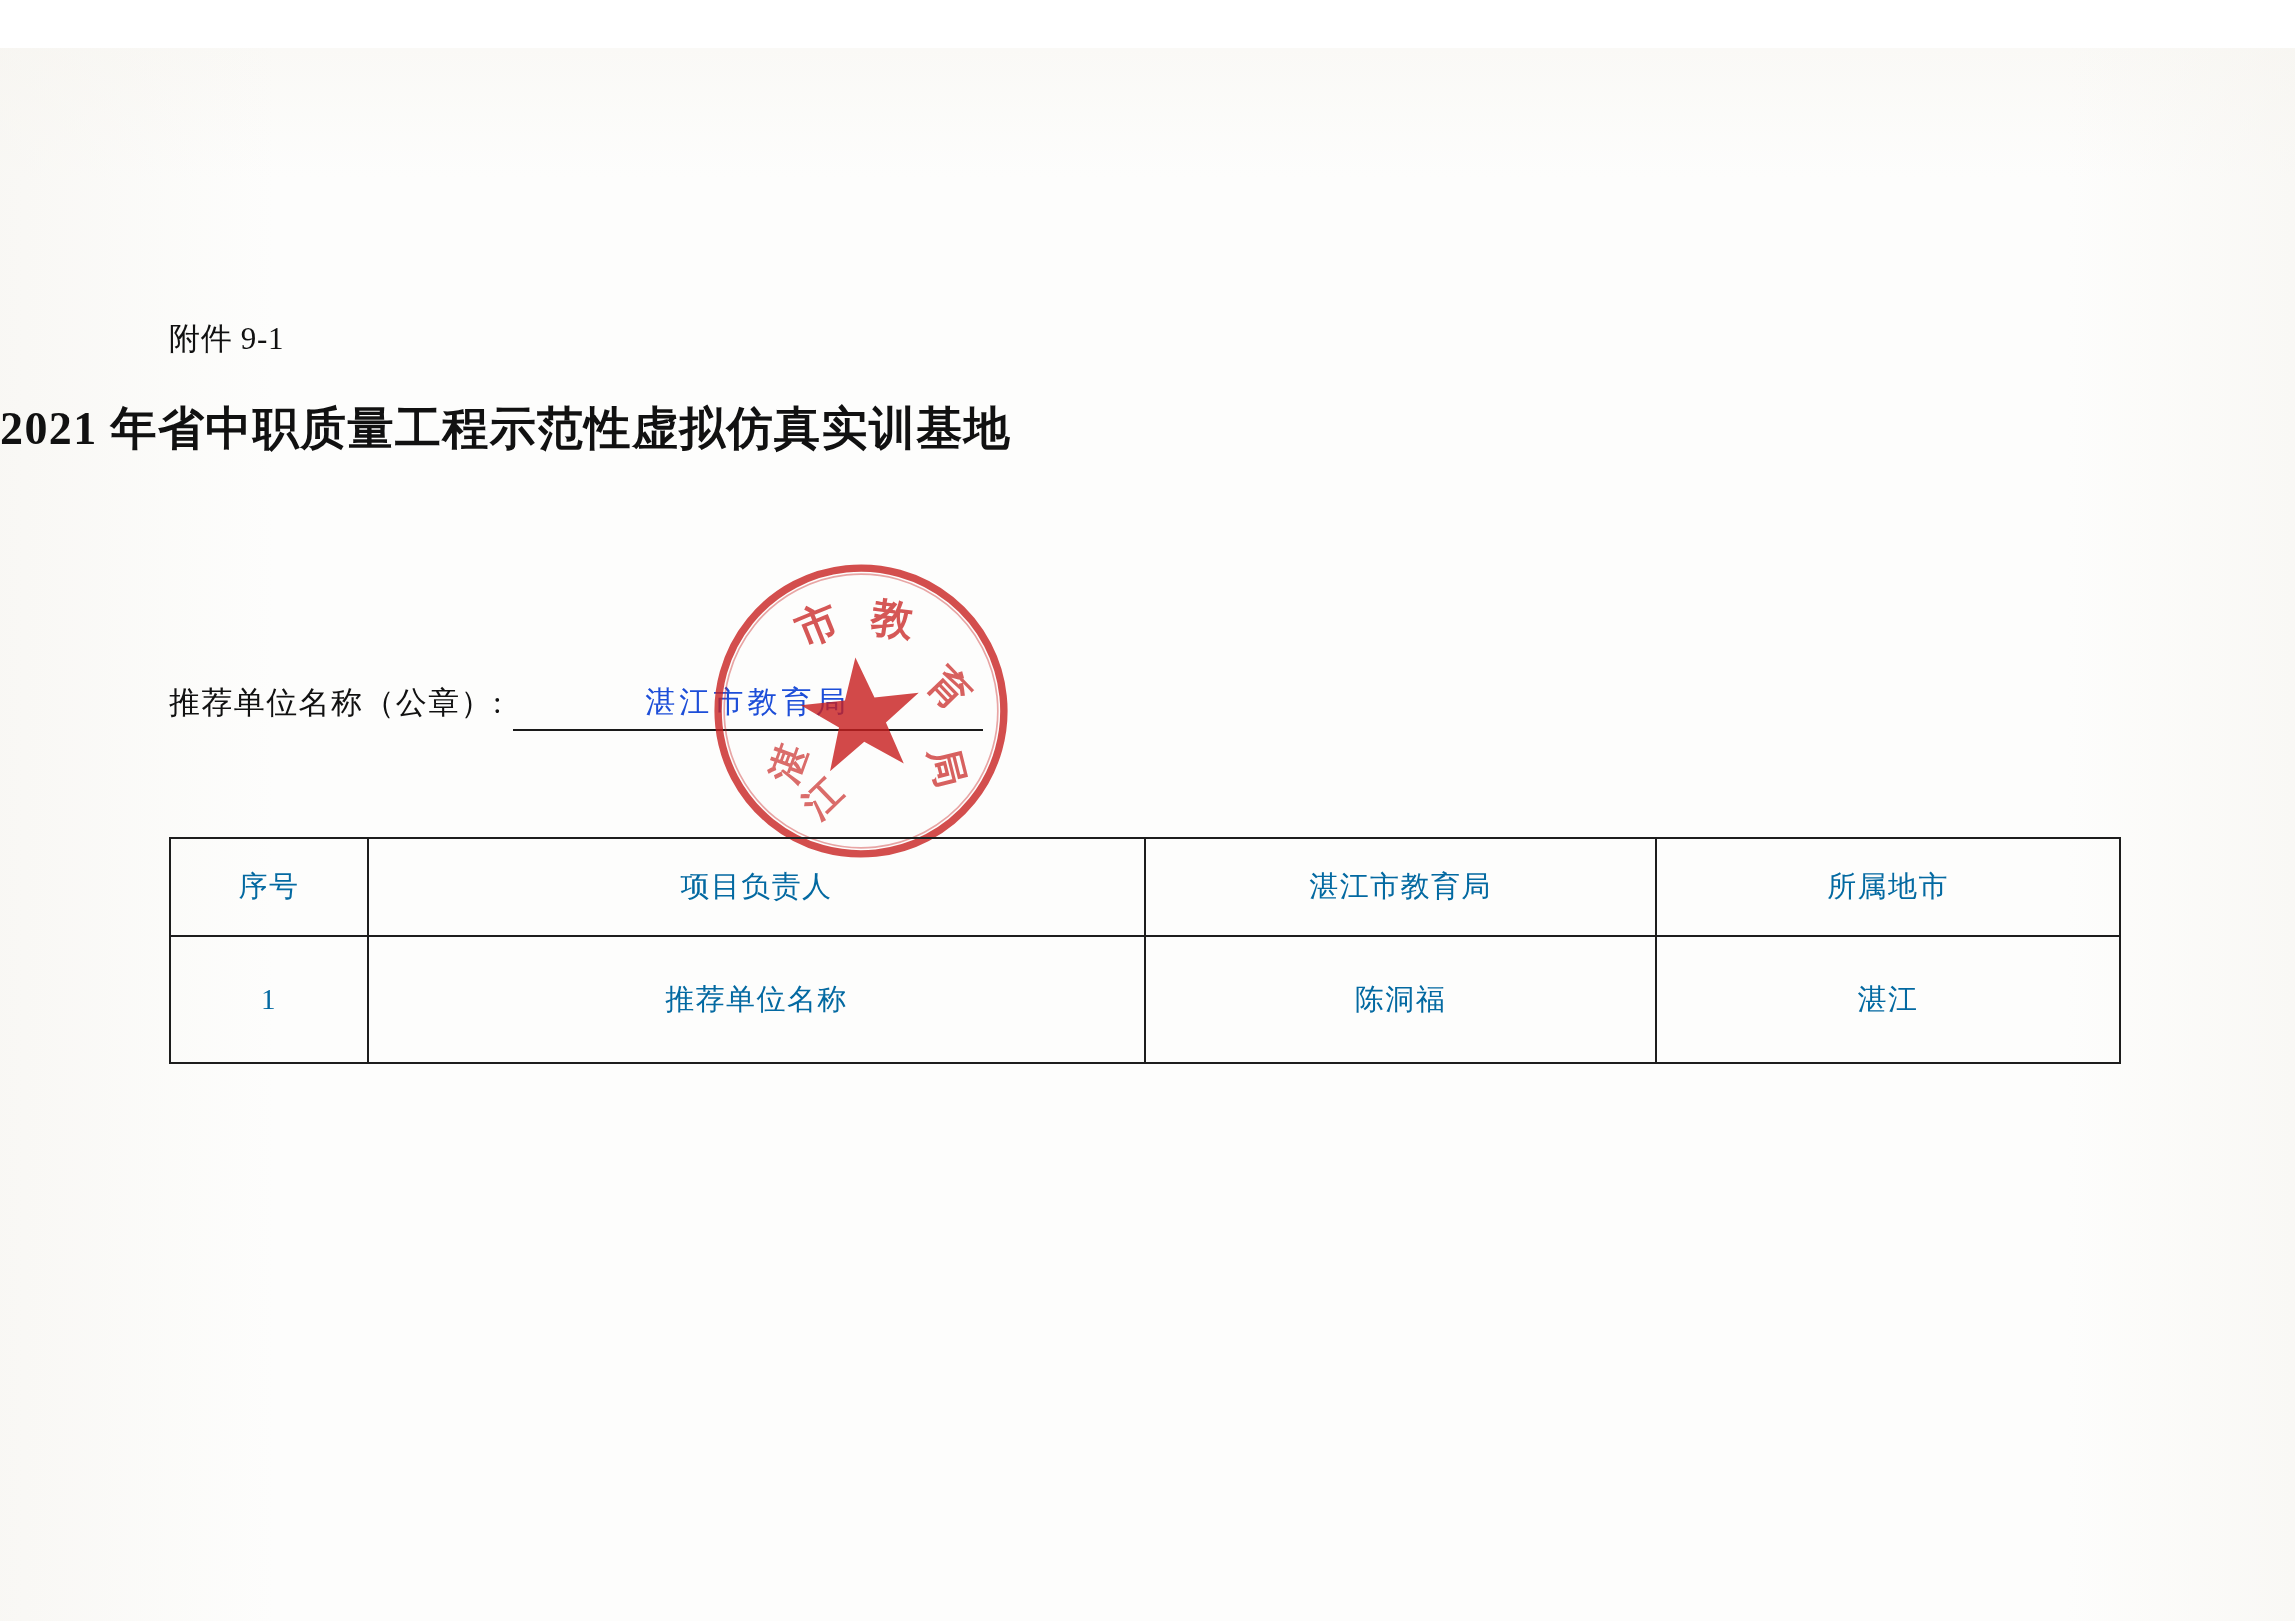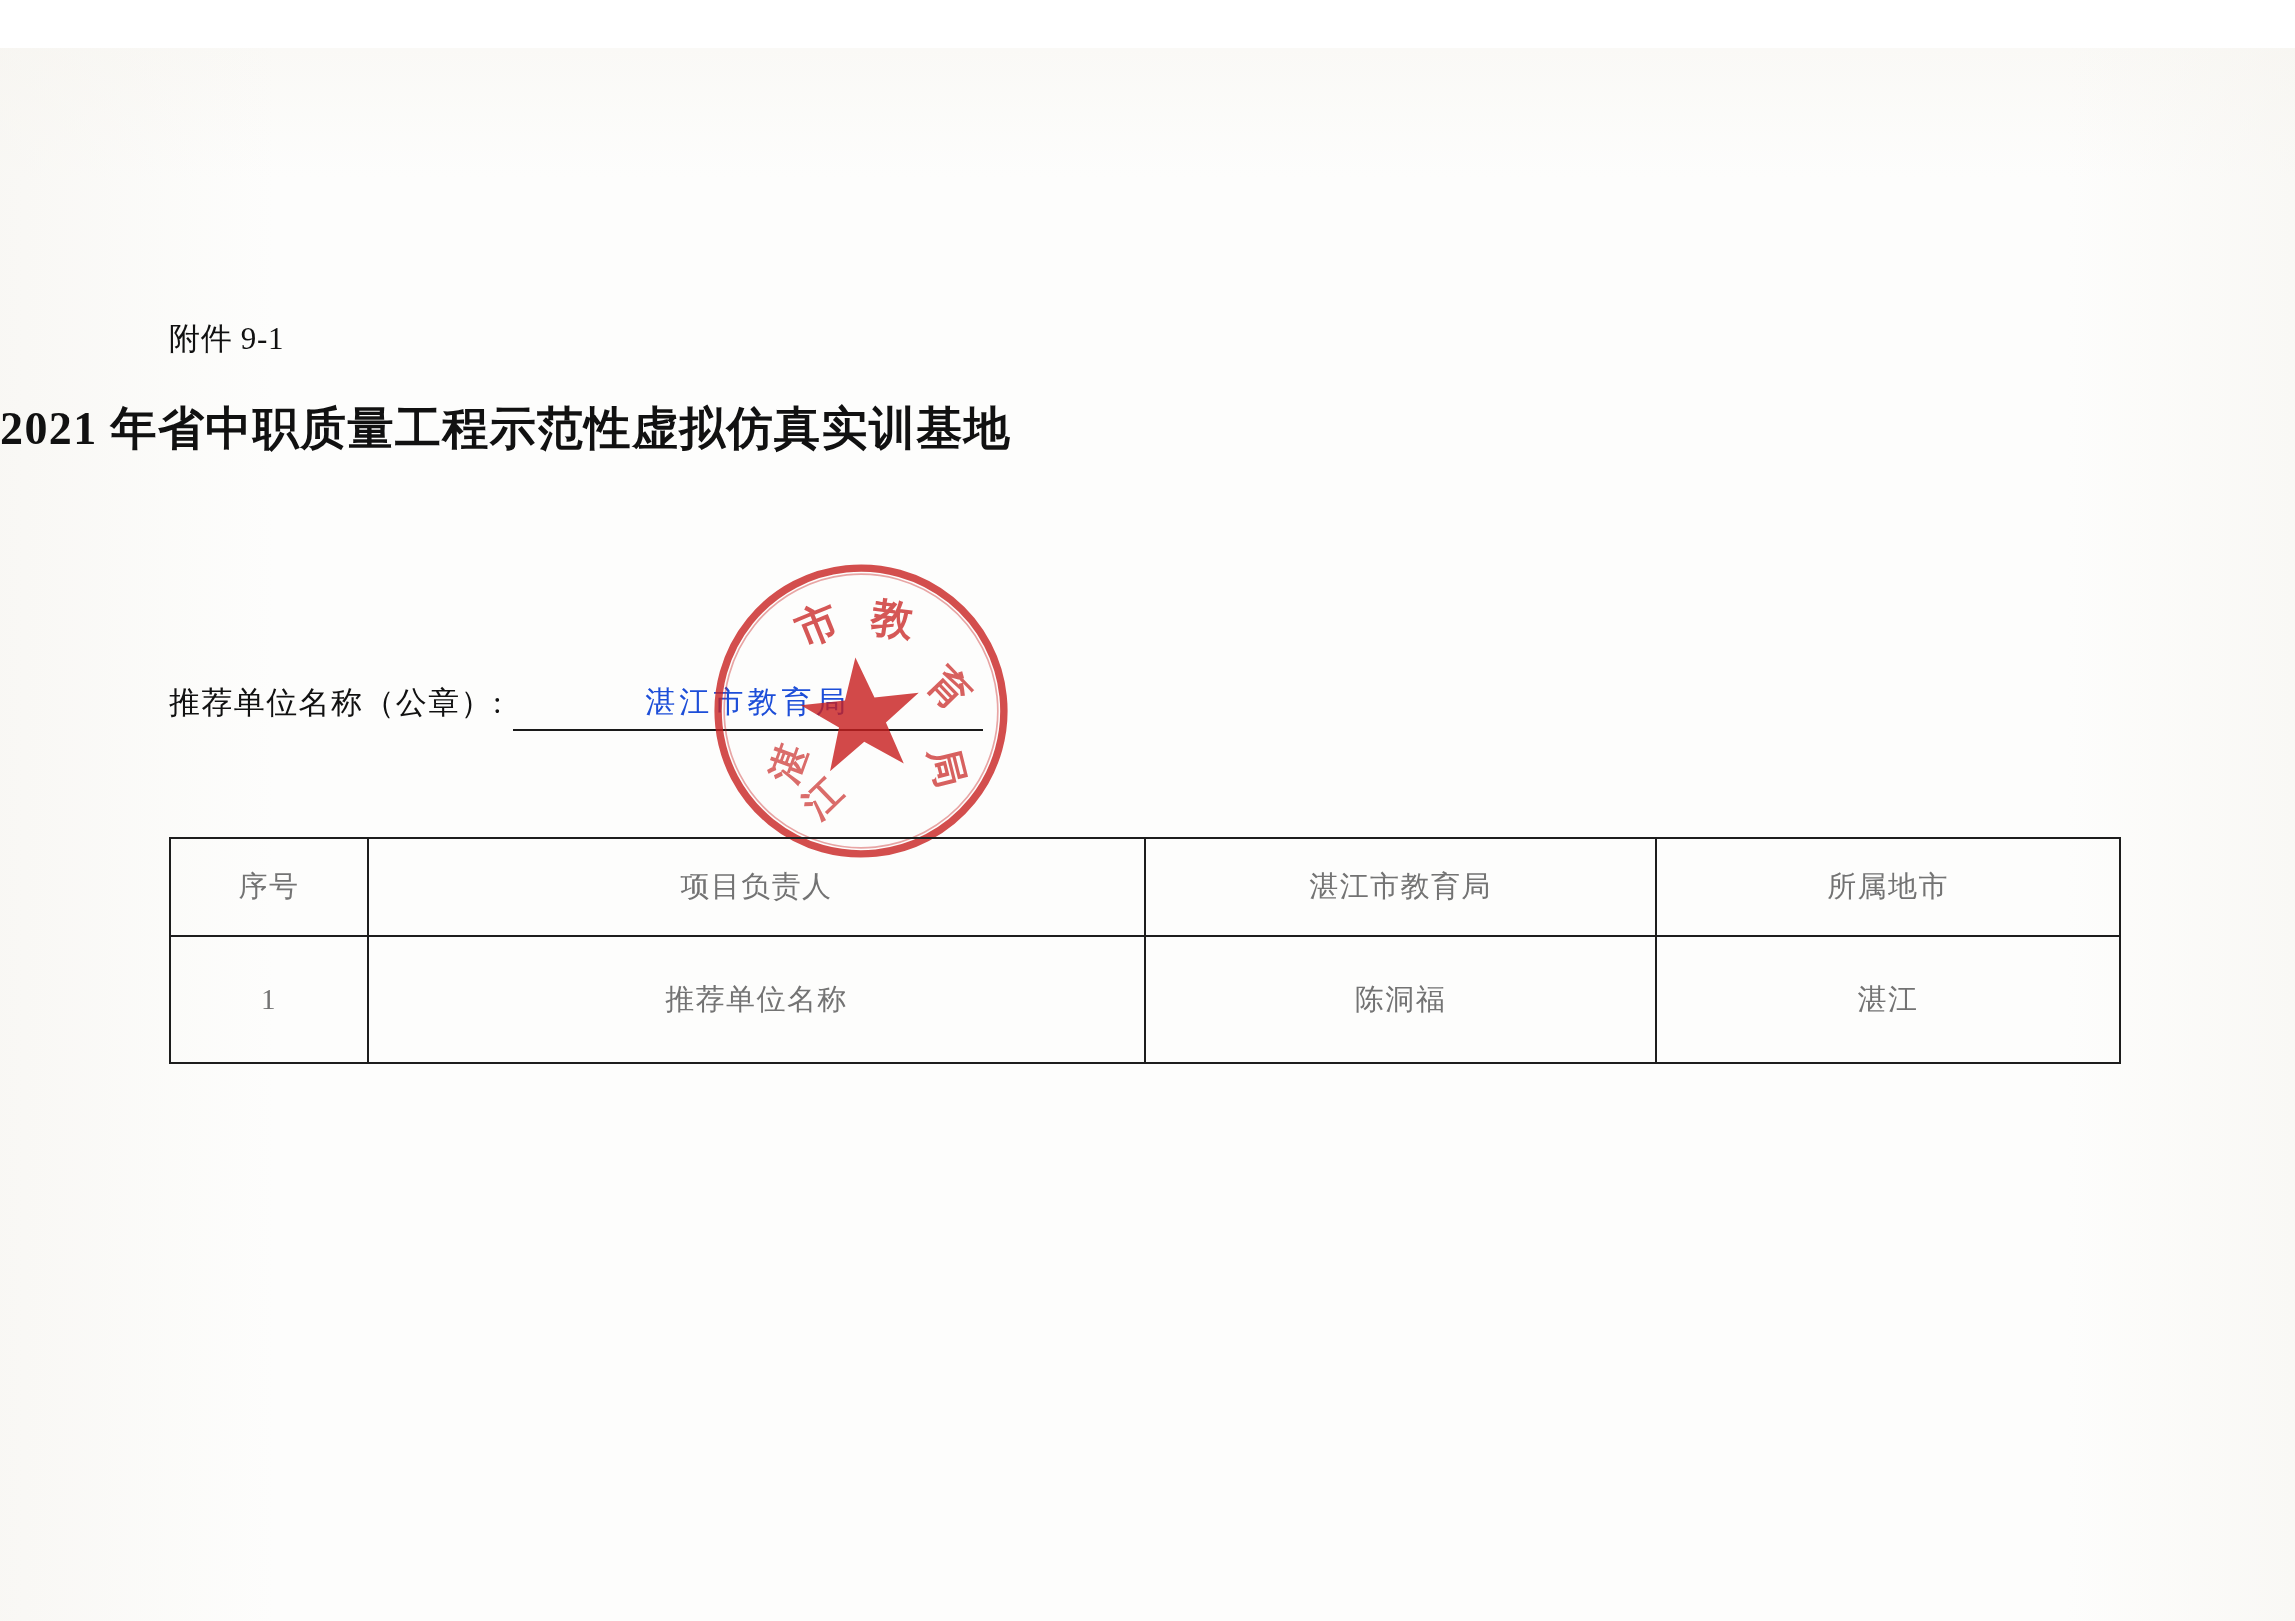--- a/index.html
+++ b/index.html
@@ -97,21 +97,21 @@
     border-collapse: collapse;
     table-layout: fixed;
   }
   table.summary th,
   table.summary td {
     border: 2px solid #1d1d1d;
     text-align: center;
     font-size: 29px;
     font-weight: normal;
     letter-spacing: 1.4px;
-    color: #737373;
+    color: #0369a1;
   }
   table.summary th {
     height: 94px;
   }
   table.summary td {
     height: 123px;
   }
   .col-index { width: 198px; }
   .col-school { width: 777px; }
   .col-leader { width: 511px; }

